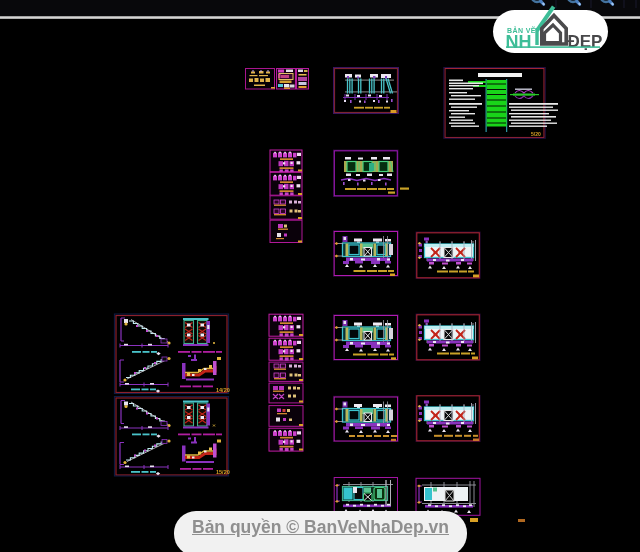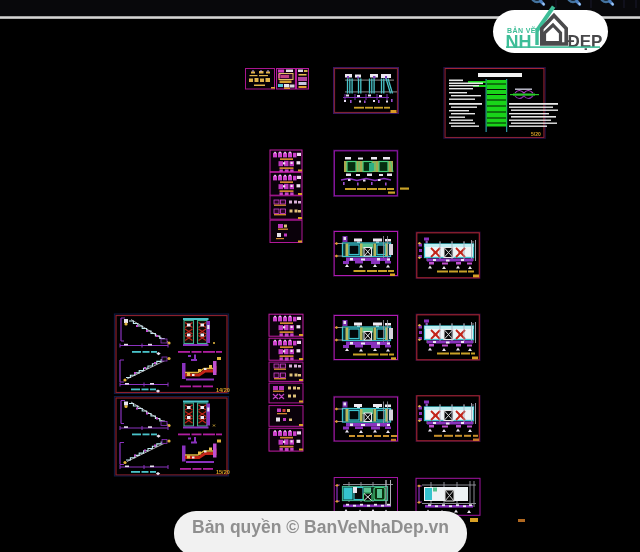--- a/index.html
+++ b/index.html
@@ -828,21 +828,21 @@
       <path d="M42,32.5 l2,3 -4,0z"></path>
       <path d="M55,33 l2,3 -4,0z"></path>
     </g>
 </svg>
 
 <div class="abs" style="left:470px;top:518px;width:8px;height:4px;background:#d9a125;"></div>
 
 <div class="abs" style="left:518px;top:519px;width:7px;height:3px;background:#b06820;"></div>
 
 <div class="abs" style="left:174px;top:511px;width:293px;height:45px;border-radius:22px;background:#f1f1f1;"></div>
-<div class="abs" style="left:174px;top:516px;width:293px;text-align:center;color:#8f8f8f;font-size:17.5px;font-weight:bold;white-space:nowrap;line-height:22px;">Bản quyền © BanVeNhaDep.vn</div>
+<div class="abs" style="left:174px;top:516px;width:293px;text-align:center;color:#8f8f8f;font-size:17.5px;font-weight:bold;white-space:nowrap;line-height:22px;text-decoration:underline;">Bản quyền © BanVeNhaDep.vn</div>
 
 <div class="abs" style="left:493px;top:10px;width:115px;height:43px;border-radius:21.5px;background:#ffffff;"></div>
 
 <svg class="abs" style="left:493px;top:3px;" width="115" height="50" viewBox="0 0 115 50">
 
   <polygon points="42.3,26.5 59,2.5 62.3,4.8 45.6,28.8" fill="#3dbd97"></polygon>
   <rect x="42.3" y="25" width="3.4" height="17" fill="#3dbd97"></rect>
 
   <path d="M 61,12.5 L 73.2,25.5 L 73.2,41 L 48.8,41 L 48.8,25.5 Z" fill="#ffffff" stroke="#4a4a4c" stroke-width="3.6" stroke-linejoin="miter"></path>
 

